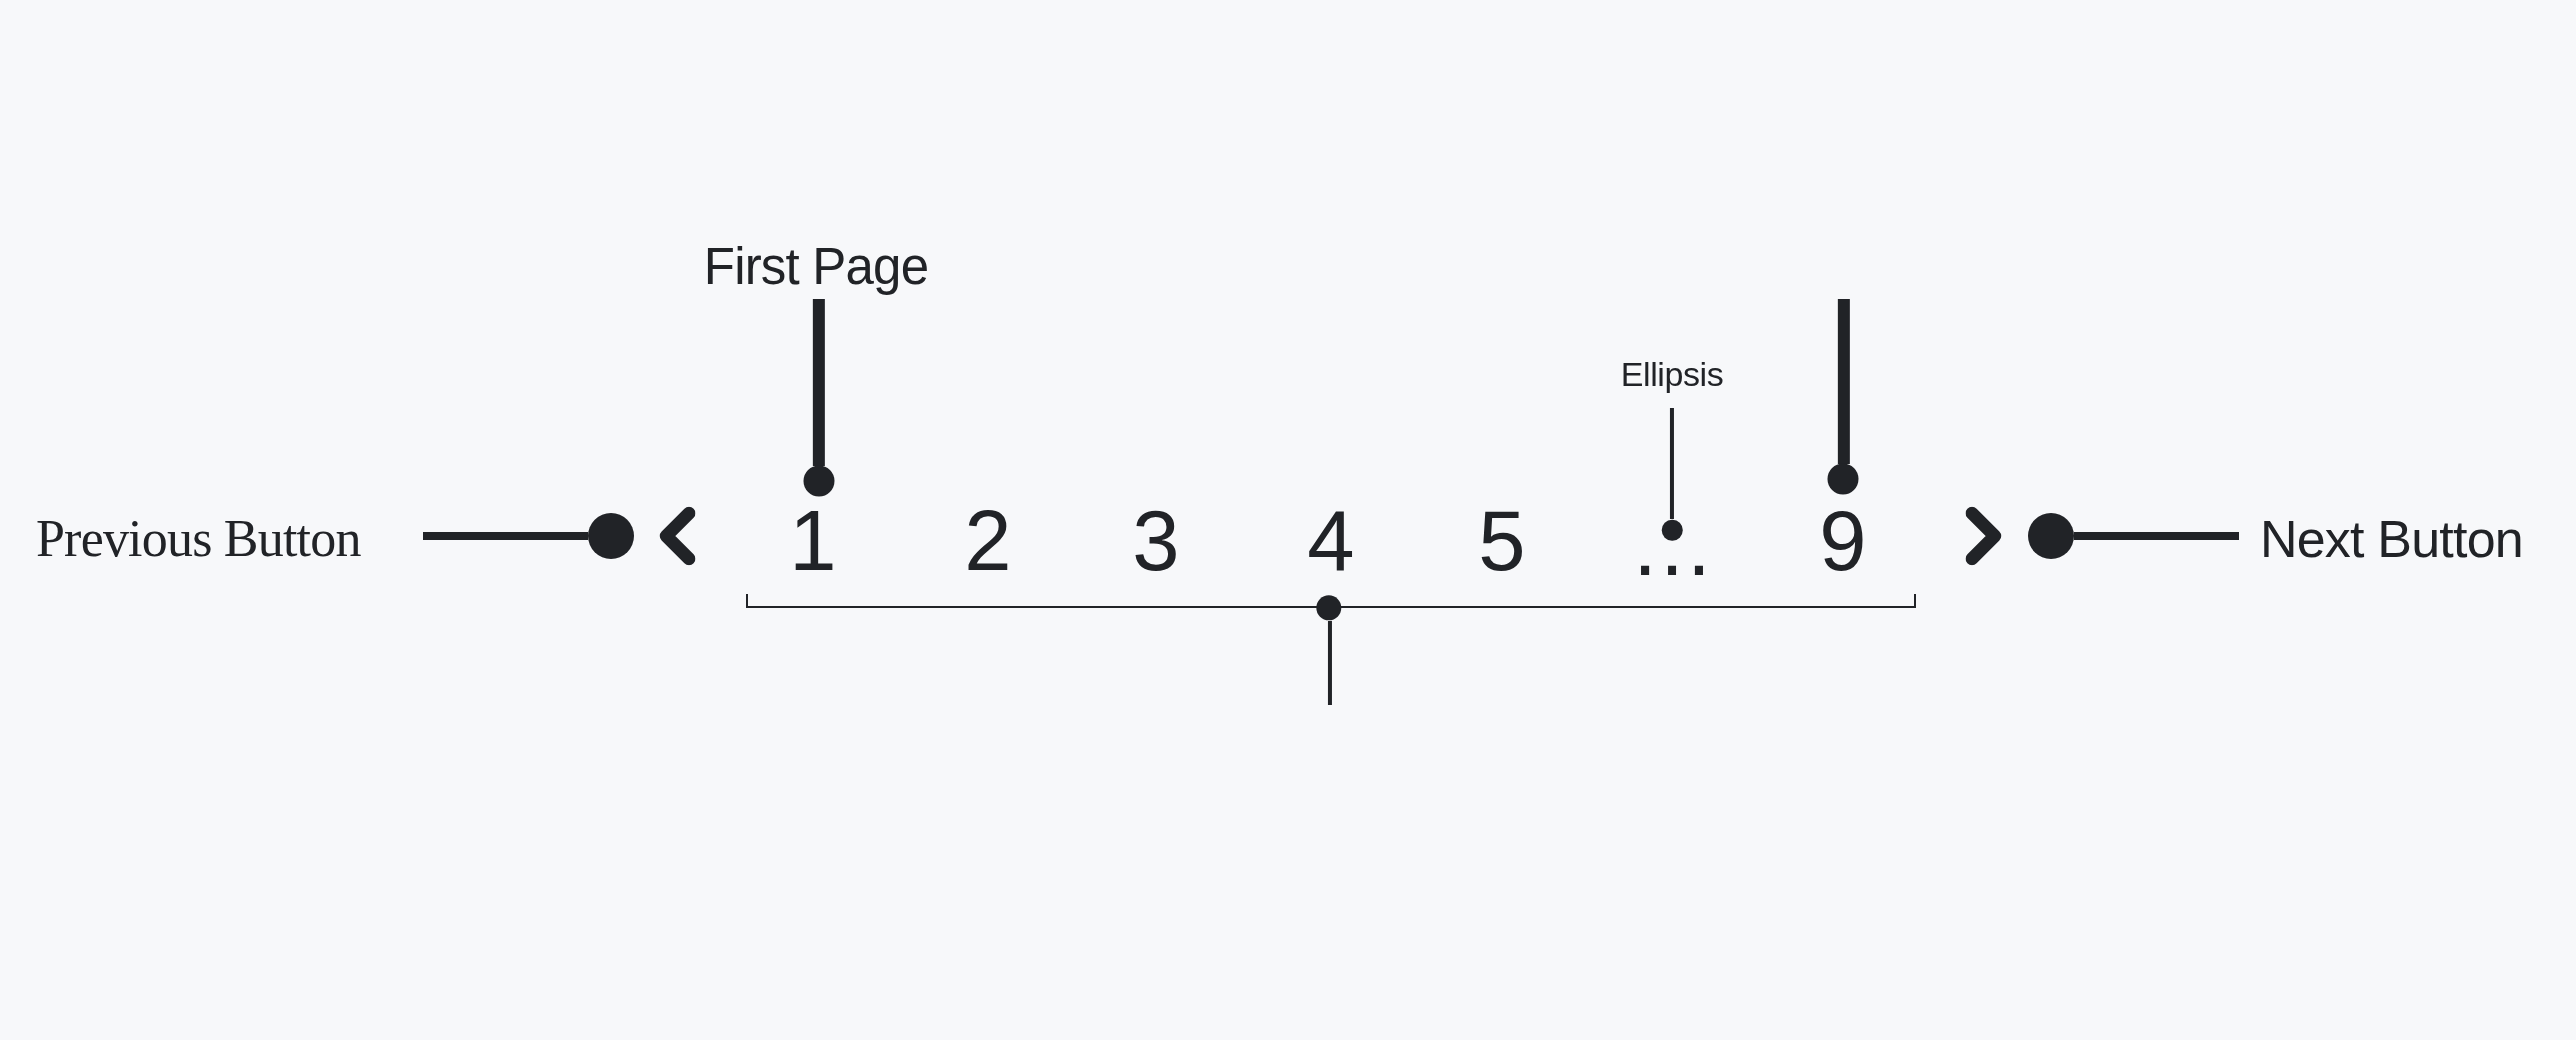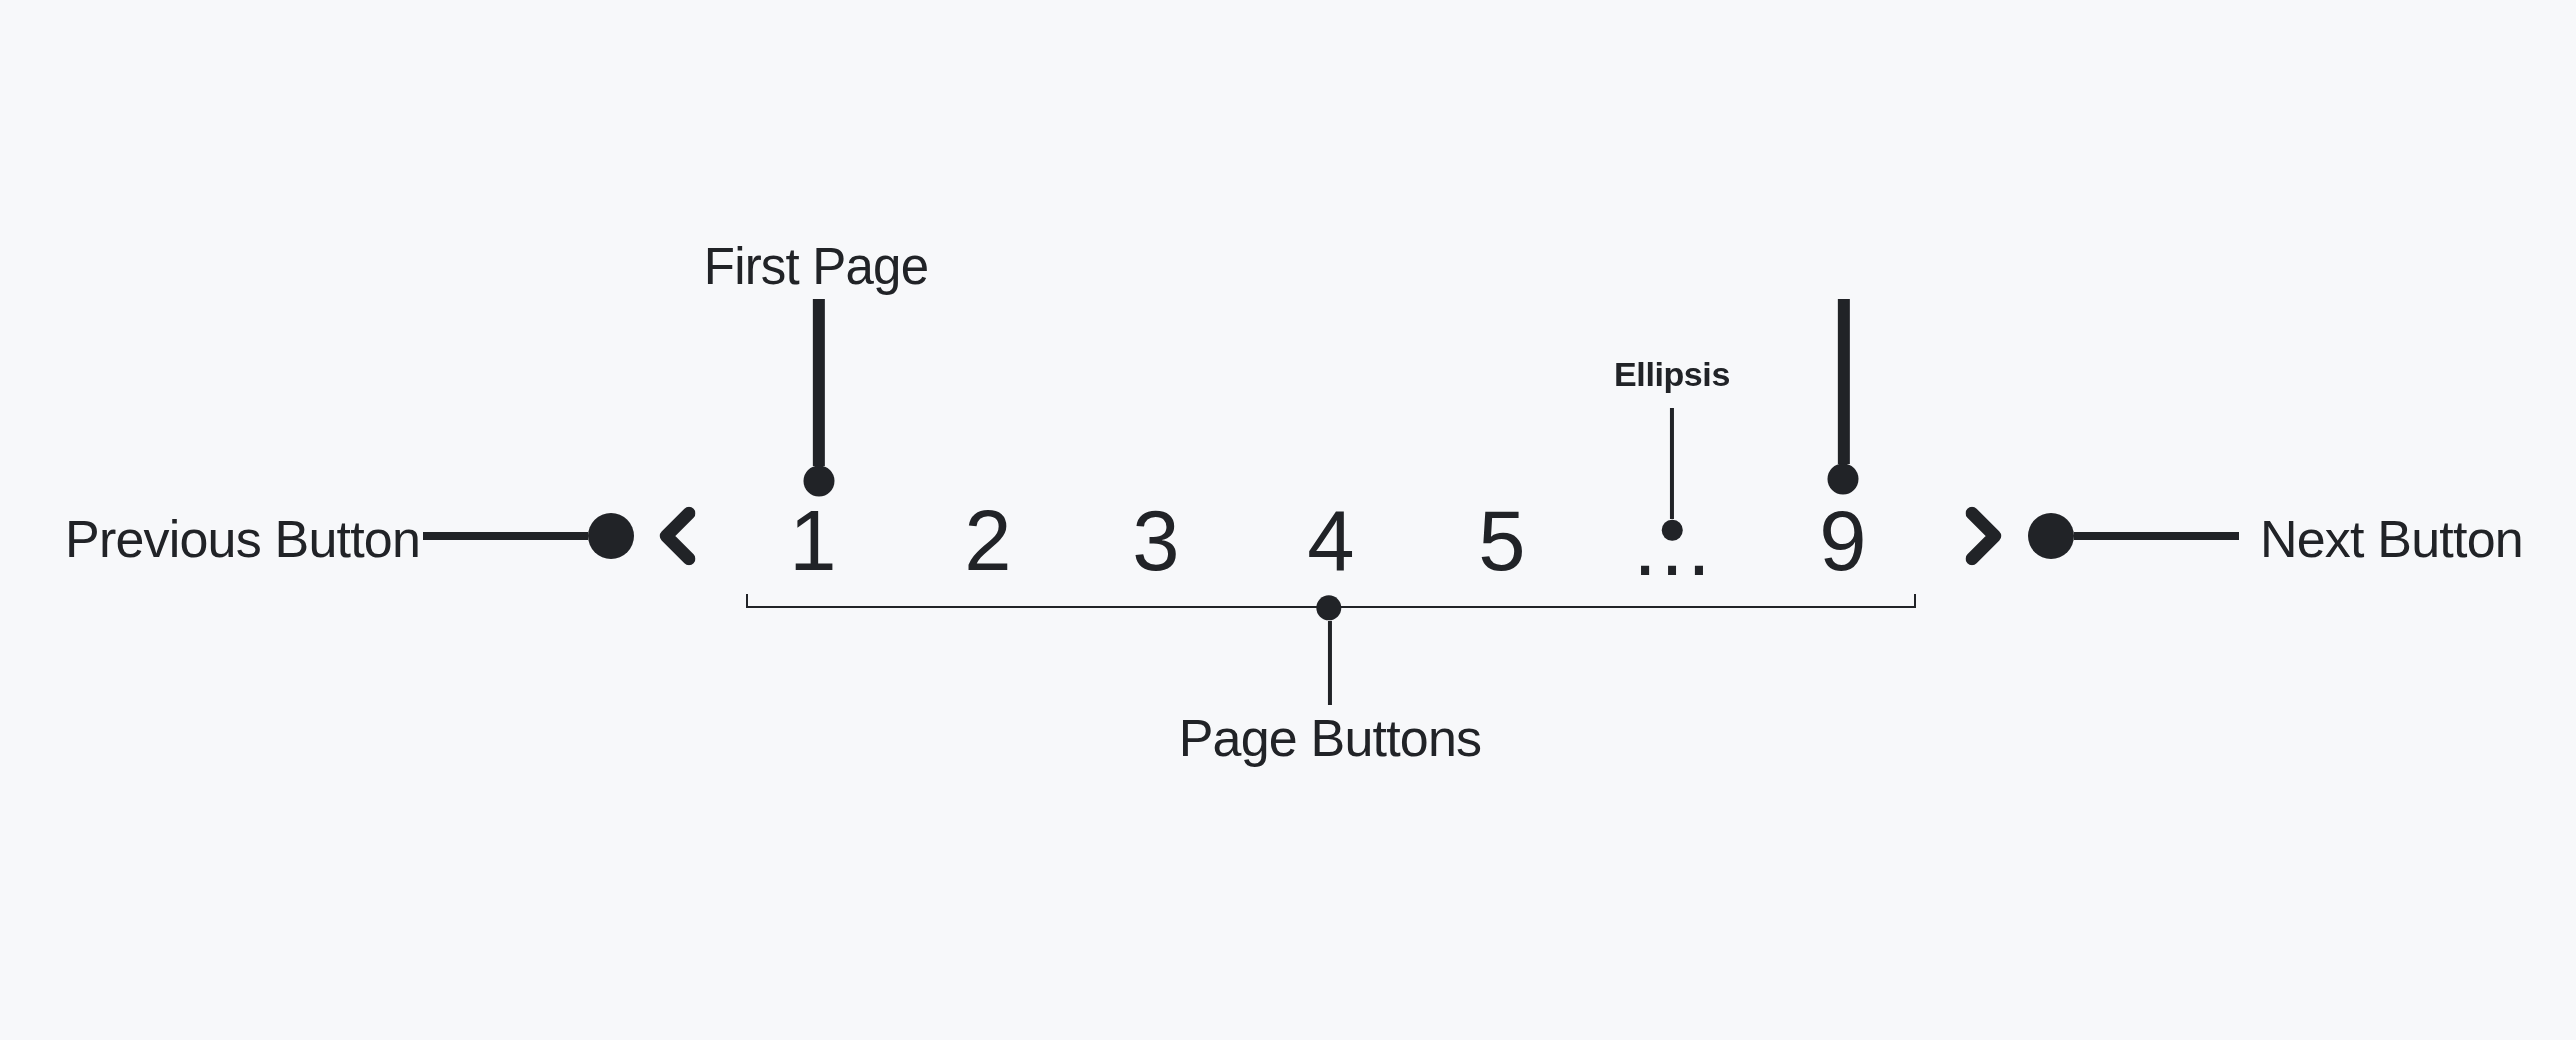--- a/index.html
+++ b/index.html
@@ -25,42 +25,42 @@
     white-space: nowrap; color: #212327;
   }
   .page-num {
     font-size: 85px; line-height: 1;
     color: #212327; white-space: nowrap;
   }
   .callout-label {
     font-size: 51px; line-height: 1; letter-spacing: -0.8px;
     white-space: nowrap; color: #212327;
   }
-  .callout-label.small { font-size: 34px; letter-spacing: -0.4px; font-weight: bold; }
+  .callout-label.small { font-size: 34px; letter-spacing: -0.4px; }
 
   .hline { background: #212327; height: 8.2px; }
   .dot   { background: #212327; border-radius: 50%; }
 
   .stem-thick { width: 12.3px; background: #212327; }
   .stem-thin  { width: 4.1px;  background: #212327; }
 
   .bracket {
     border-left: 2.5px solid #212327;
     border-right: 2.5px solid #212327;
     border-bottom: 2.5px solid #212327;
     background: transparent;
   }
   svg.chev { display: block; }
 </style>
 </head>
 <body>
 
 <div class="canvas">
 
-  <div class="abs center-y side-label" style="left:65px; top:539px;">Previous Button</div>
+  <div class="abs center-y side-label" style="left:36px; top:539px;font-family:Liberation Serif, serif;">Previous Button</div>
   <div class="abs hline" style="left:423px; top:532px; width:165px;"></div>
   <div class="abs center-xy dot" style="left:611px; top:536px; width:46px; height:46px;"></div>
 
   <div class="abs center-xy" style="left:676px; top:536px;">
     <svg class="chev" width="39" height="59" viewBox="0 0 48 72">
       <path d="M 40 8 L 12 36 L 40 64" fill="none" stroke="#212327" stroke-width="16" stroke-linecap="round" stroke-linejoin="round"></path>
     </svg>
   </div>
 
   <div class="abs center-xy page-num" style="left:813px;  top:540px;">1</div>
@@ -88,16 +88,15 @@
   <div class="abs center-x stem-thick" style="left:1844px; top:299px; height:165px;"></div>
   <div class="abs center-xy dot" style="left:1843px; top:479px; width:31px; height:31px;"></div>
 
   <div class="abs center-xy callout-label small" style="left:1672px; top:374px;">Ellipsis</div>
   <div class="abs center-x stem-thin" style="left:1672px; top:408px; height:111px;"></div>
   <div class="abs center-xy dot" style="left:1672px; top:530px; width:20.5px; height:20.5px;"></div>
 
   <div class="abs bracket" style="left:746px; top:594px; width:1166px; height:11.5px;"></div>
   <div class="abs center-xy dot" style="left:1329px; top:608px; width:25.4px; height:25.4px;"></div>
   <div class="abs center-x stem-thin" style="left:1330px; top:621px; height:84px;"></div>
-  <div class="abs center-xy side-label" style="left:1330px; top:738px;">Page Buttons</div>
 
 </div>
 
 
 </body></html>

